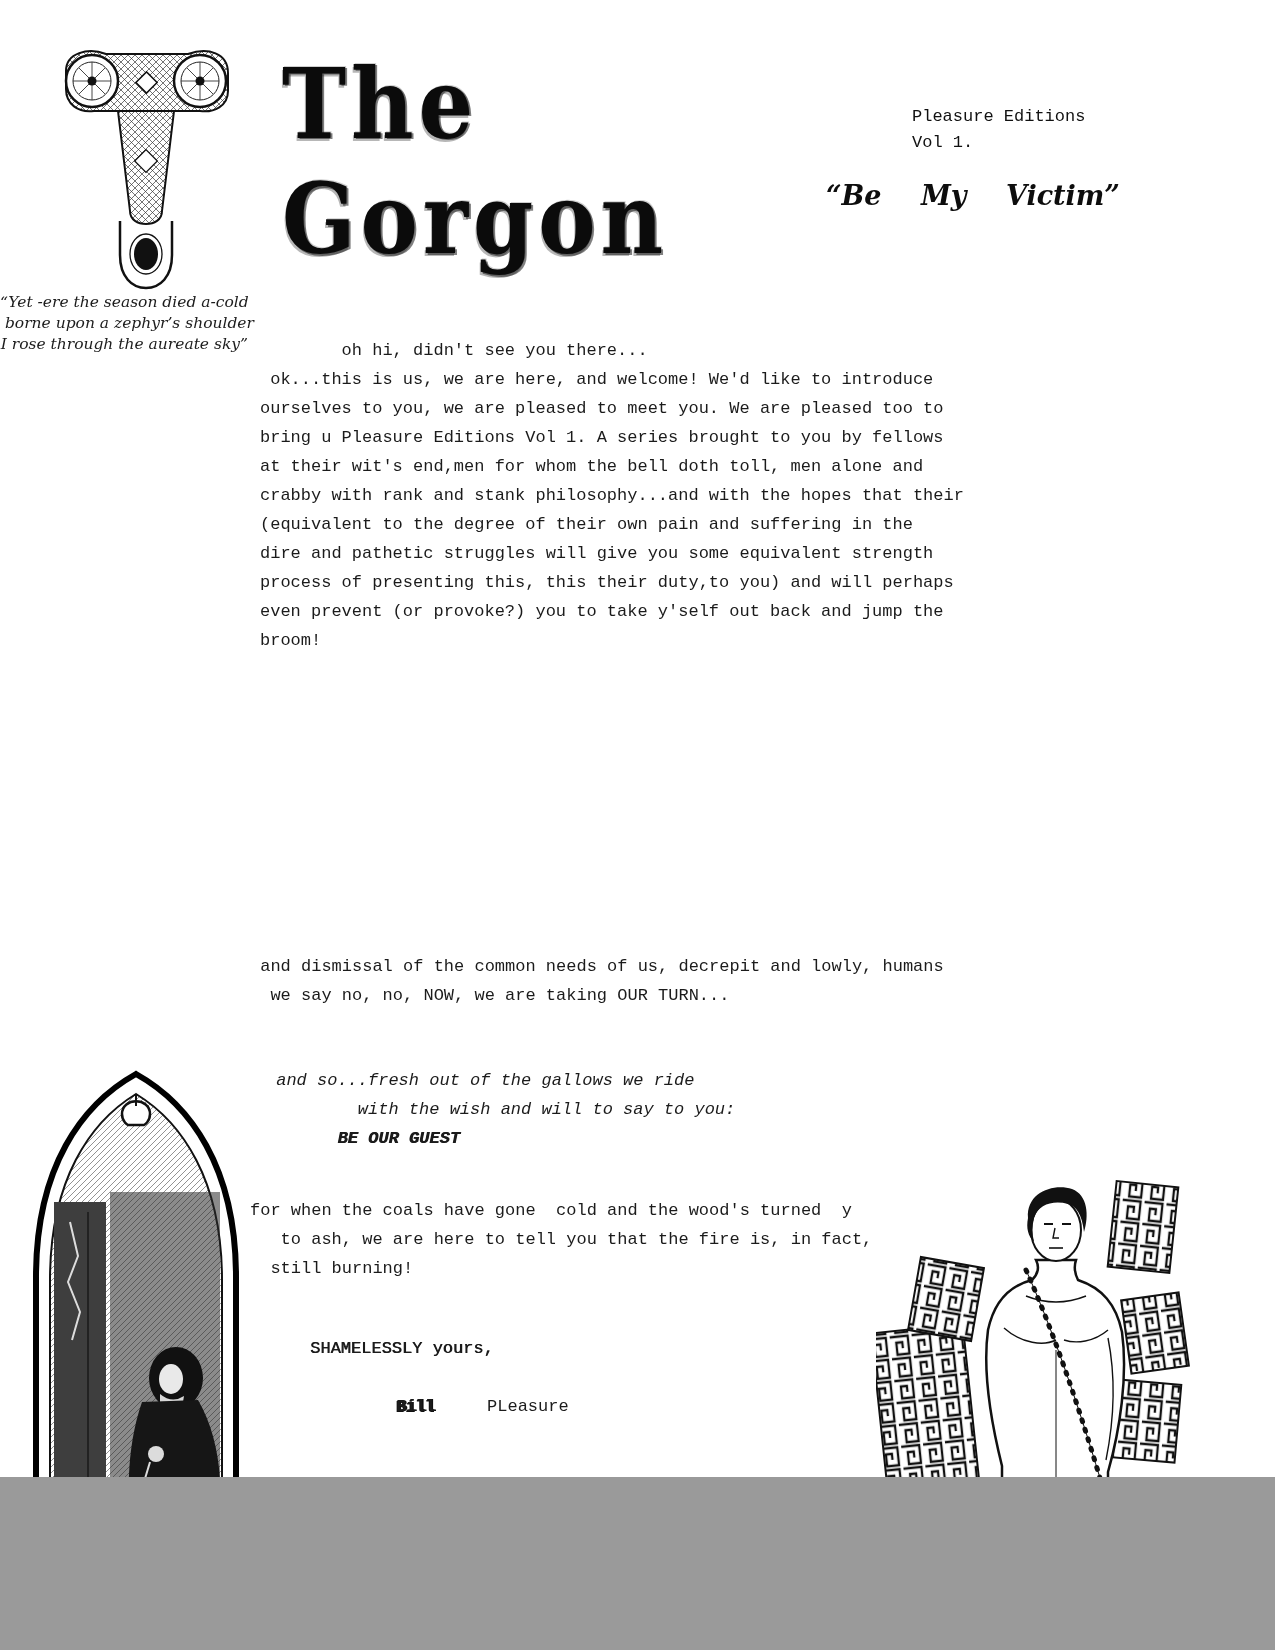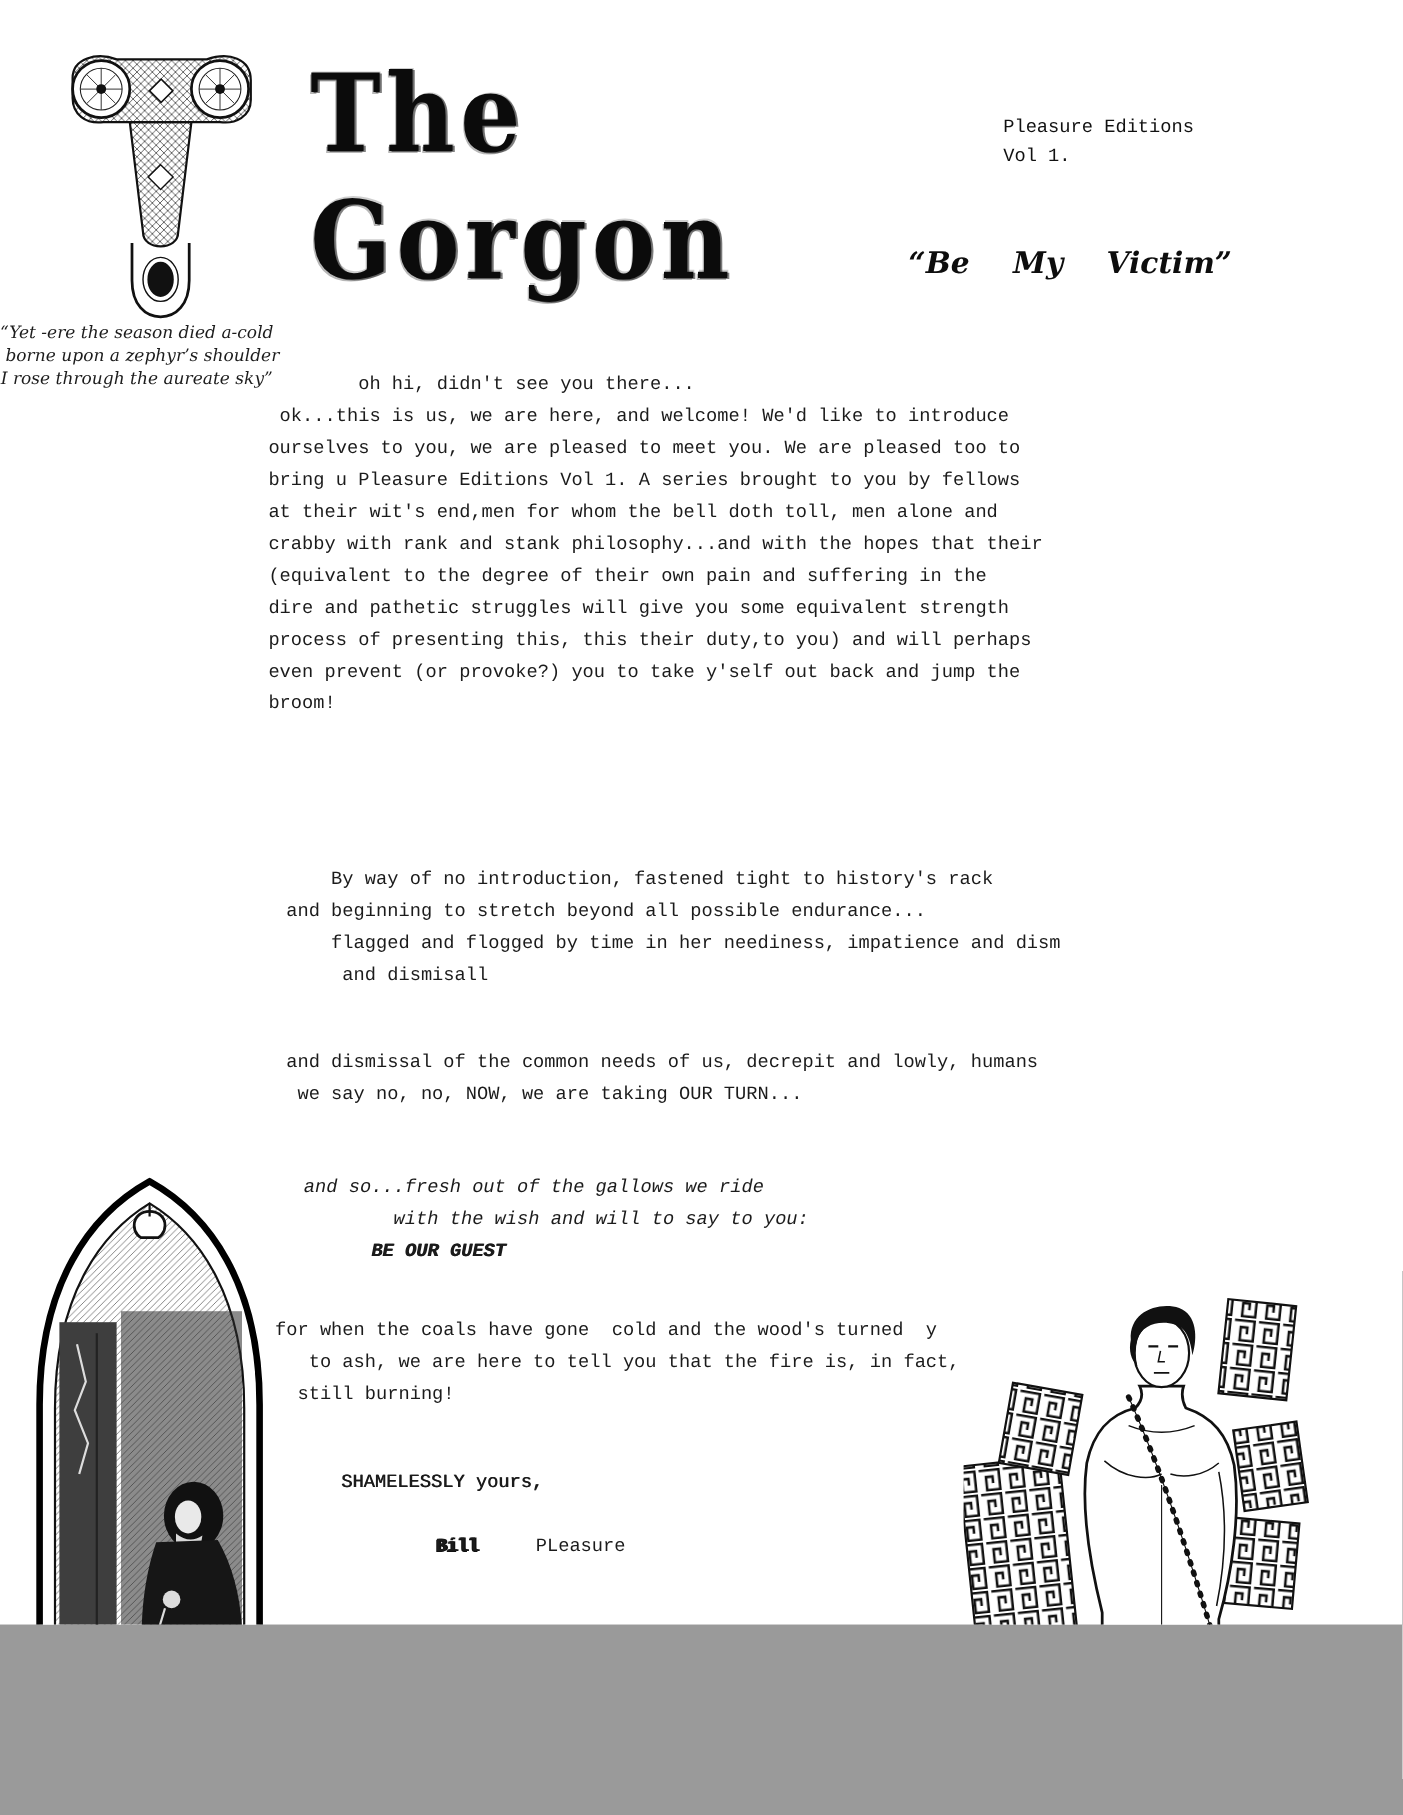--- a/index.html
+++ b/index.html
@@ -6,30 +6,30 @@
   .page{position:relative;width:1275px;height:1477px;margin:0 auto;background:#ffffff;overflow:hidden;
         font-family:"Liberation Mono",monospace;color:#161616;}
 
   
   .gorgon-title{position:absolute;left:282px;top:46px;width:600px;
         font-family:"DejaVu Serif",serif;font-weight:bold;font-size:86px;letter-spacing:5px;color:#0b0b0b;
         transform:scaleY(1.14);transform-origin:top left;
         text-shadow:2px 1px 0 rgba(25,25,25,.55),-1px 2px 0 rgba(50,50,50,.35),1px -1px 0 rgba(60,60,60,.25);}
   .edition{position:absolute;left:912px;top:104px;font:17px/26px "Liberation Mono",monospace;color:#111;}
   .tagline{position:absolute;left:826px;top:180px;white-space:nowrap;
-        font-family:"DejaVu Serif",serif;font-style:italic;font-weight:bold;font-size:27px;word-spacing:30px;color:#0d0d0d;margin-top:44px;}
+        font-family:"DejaVu Serif",serif;font-style:italic;font-weight:bold;font-size:27px;word-spacing:30px;color:#0d0d0d;}
 
   
   .epigraph{position:absolute;left:0;top:292px;width:248px;text-align:right;}
   .epi-line{font-family:"DejaVu Serif",serif;font-style:italic;font-size:15.5px;line-height:21px;color:#1c1c1c;white-space:pre;}
 
   
   .tline{white-space:pre;font-family:"Liberation Mono",monospace;font-size:17px;line-height:29px;color:#1b1b1b;}
   .bold{font-weight:bold;text-shadow:.6px 0 #1b1b1b;}
-  .body-a{position:absolute;left:244px;top:336px;}
+  .body-a{position:absolute;left:260px;top:336px;}
   .body-b{position:absolute;left:250px;top:786px;}
   .body-c{position:absolute;left:250px;top:952px;}
   .body-d{position:absolute;left:266px;top:1066px;font-style:italic;}
   .body-e{position:absolute;left:250px;top:1196px;}
 
   
   .signature{position:absolute;left:250px;top:1334px;}
   .sig-closing{padding-left:60px;font-weight:normal;text-shadow:.6px 0 #1b1b1b;}
   .sig-line{padding-left:85px;}
   .overstrike{font-weight:bold;text-shadow:1.3px 0 #111,-0.7px .5px #111;letter-spacing:-.5px;}
@@ -93,26 +93,20 @@
       <div class="tline"> ok...this is us, we are here, and welcome! We'd like to introduce</div>
       <div class="tline">ourselves to you, we are pleased to meet you. We are pleased too to</div>
       <div class="tline">bring u Pleasure Editions Vol 1. A series brought to you by fellows</div>
       <div class="tline">at their wit's end,men for whom the bell doth toll, men alone and</div>
       <div class="tline">crabby with rank and stank philosophy...and with the hopes that their</div>
       <div class="tline">(equivalent to the degree of their own pain and suffering in the</div>
       <div class="tline">dire and pathetic struggles will give you some equivalent strength</div>
       <div class="tline">process of presenting this, this their duty,to you) and will perhaps</div>
       <div class="tline">even prevent (or provoke?) you to take y'self out back and jump the</div>
       <div class="tline">broom!</div>
-    </div>
-  <div class="body-b">
-      <div class="tline">     By way of no introduction, fastened tight to history's rack</div>
-      <div class="tline"> and beginning to stretch beyond all possible endurance...</div>
-      <div class="tline">     flagged and flogged by time in her neediness, impatience and dism</div>
-      <div class="tline">      and dismisall</div>
     </div>
   <div class="body-c">
       <div class="tline"> and dismissal of the common needs of us, decrepit and lowly, humans</div>
       <div class="tline">  we say no, no, NOW, we are taking OUR TURN...</div>
     </div>
   <div class="body-d">
       <div class="tline"> and so...fresh out of the gallows we ride</div>
       <div class="tline">         with the wish and will to say to you:</div>
       <div class="tline bold">       BE OUR GUEST</div>
     </div>

